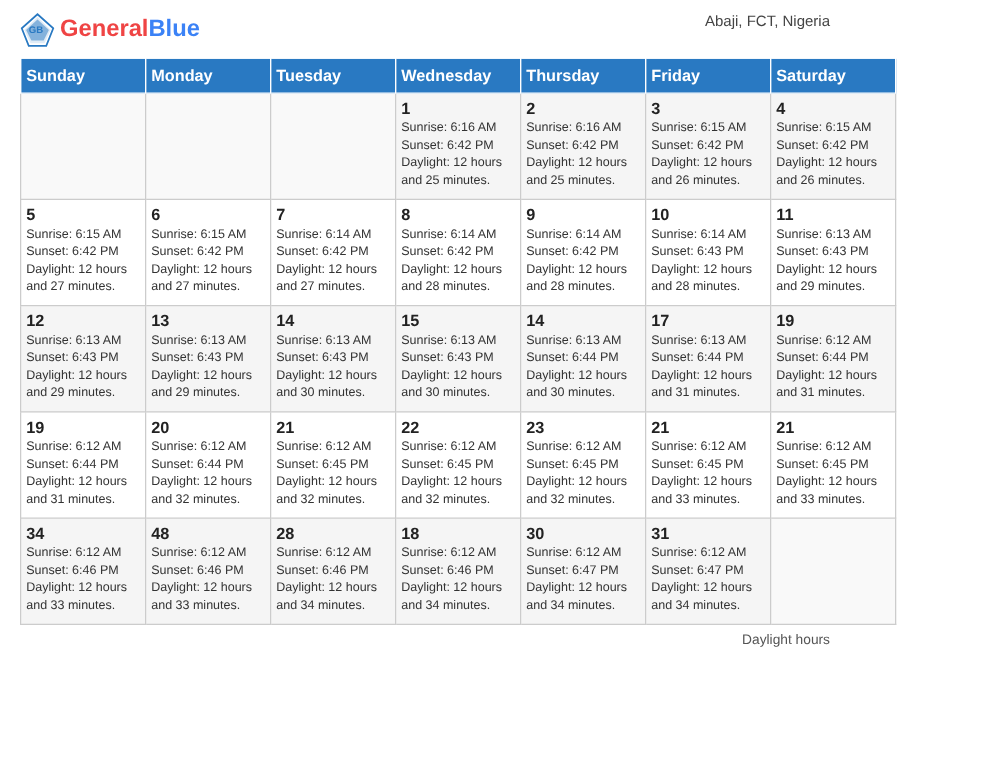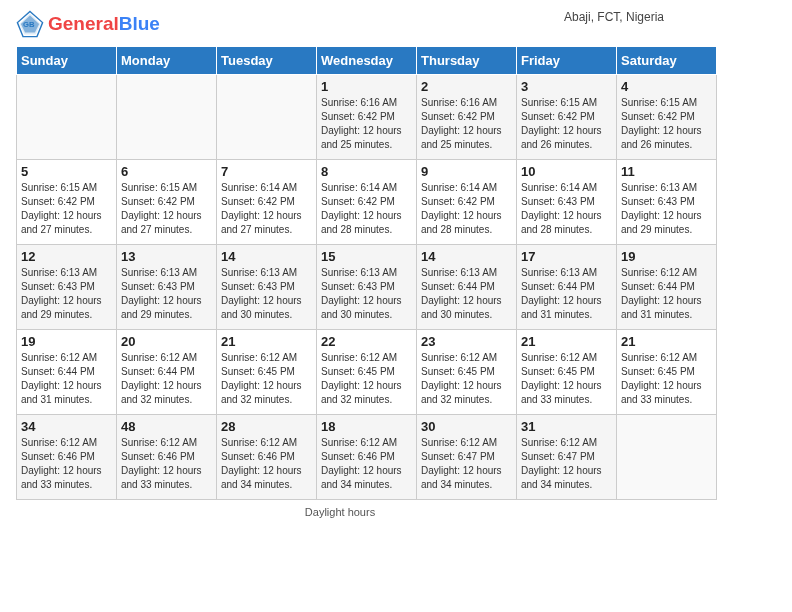--- a/index.html
+++ b/index.html
@@ -84,21 +84,21 @@
       color: #333;
       line-height: 1.4;
     }
     .empty-cell {
       background: #f9f9f9 !important;
     }
     .footer-note {
       font-size: 11px;
       color: #555;
       margin-top: 6px;
-      text-align: center;
+      text-align: right;
     }
   </style>
 </head>
 <body>
 
 <div class="page">
   <div class="header">
     <div class="logo">
       <svg class="logo-icon" viewBox="0 0 40 40" width="40" height="40">
         <polygon points="20,5 35,20 28,35 12,35 5,20" fill="#2979c2" opacity="0.15"></polygon>

